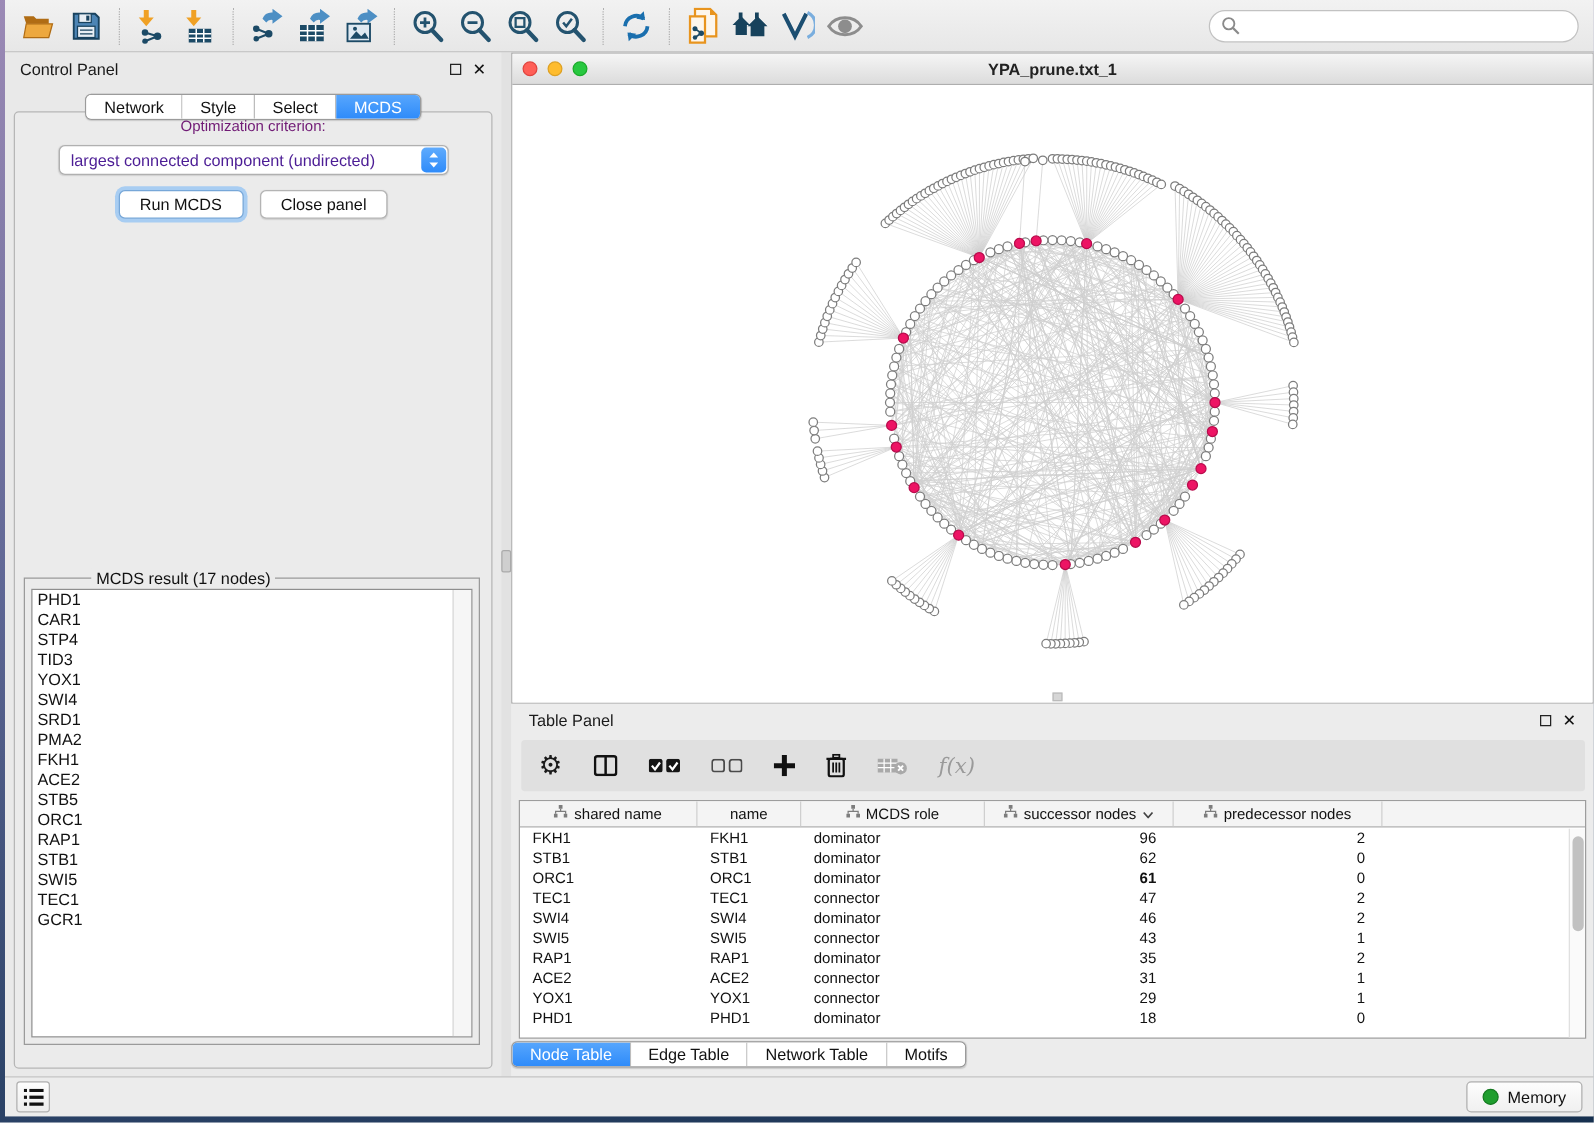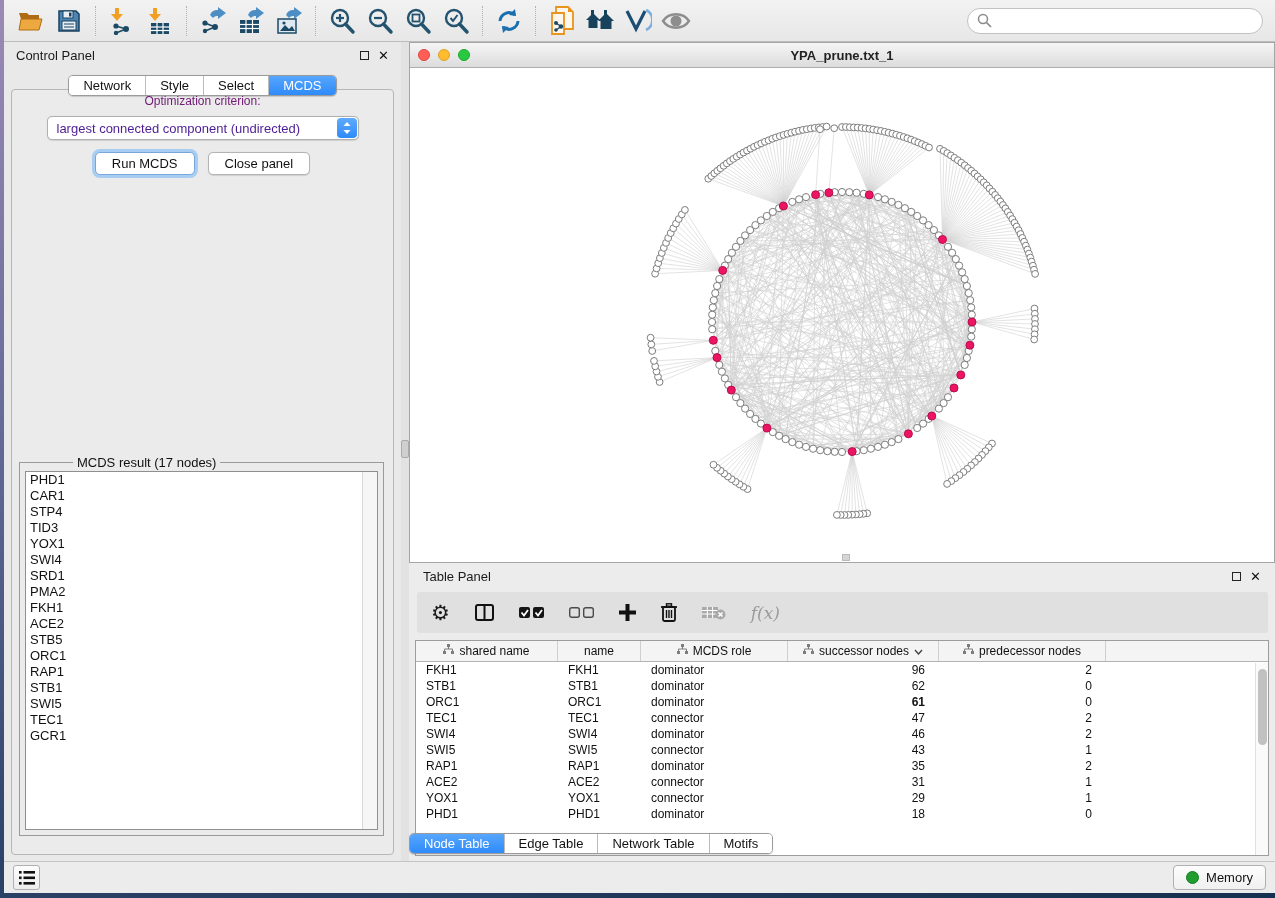--- a/index.html
+++ b/index.html
@@ -73,21 +73,21 @@
   .net-canvas { position:absolute; left:0; top:25px; right:0; bottom:0; background:#fff; overflow:hidden; }
   .h-split-grip { position:absolute; left:50%; bottom:1px; width:8px; height:7px; background:#d6d6d6; border:1px solid #bbb; }
 
   
   .table-panel { position:absolute; left:0; top:521px; right:0; bottom:0; background:#ececec; }
   .tp-header { height:26px; display:flex; align-items:center; padding:0 14px; }
   .tp-toolbar { margin:3px 7px 0 8px; height:41px; background:#e0e0e0; border-radius:3px;
     display:flex; align-items:center; padding:0 14px; gap:25px; }
   .tp-tool { display:flex; align-items:center; justify-content:center; }
   .fx-label { font-family:"DejaVu Serif","Liberation Serif",serif; font-style:italic; font-size:17px; color:#9a9a9a; }
-  .node-table { position:absolute; left:6px; right:6px; top:77px; height:216px; background:#fff; border:1px solid #9d9d9d; overflow:hidden; }
+  .node-table { position:absolute; left:6px; right:6px; top:77px; height:191px; background:#fff; border:1px solid #9d9d9d; overflow:hidden; }
   .nt-header { display:flex; height:21px; border-bottom:1px solid #b3b3b3; background:#f4f4f4; }
   .nt-hcell { display:flex; align-items:center; justify-content:center; gap:5px; font-size:12px; color:#111;
     border-right:1px solid #cfcfcf; height:100%; flex:none; }
   .nt-row { display:flex; height:16px; align-items:center; }
   .nt-cell { font-size:12px; color:#111; flex:none; padding-left:10px; white-space:nowrap; overflow:hidden; }
   .nt-cell.num { text-align:right; padding-left:0; padding-right:14px; }
   .nt-scroll { position:absolute; top:22px; right:0; bottom:0; width:13px; background:#fafafa; border-left:1px solid #e0e0e0; }
   .nt-thumb { position:absolute; left:1.5px; top:6px; width:9px; height:76px; background:#c1c1c1; border-radius:5px; }
   .tp-tabs-row { position:absolute; left:0; right:0; top:270px; display:flex; justify-content:flex-start; }
 

